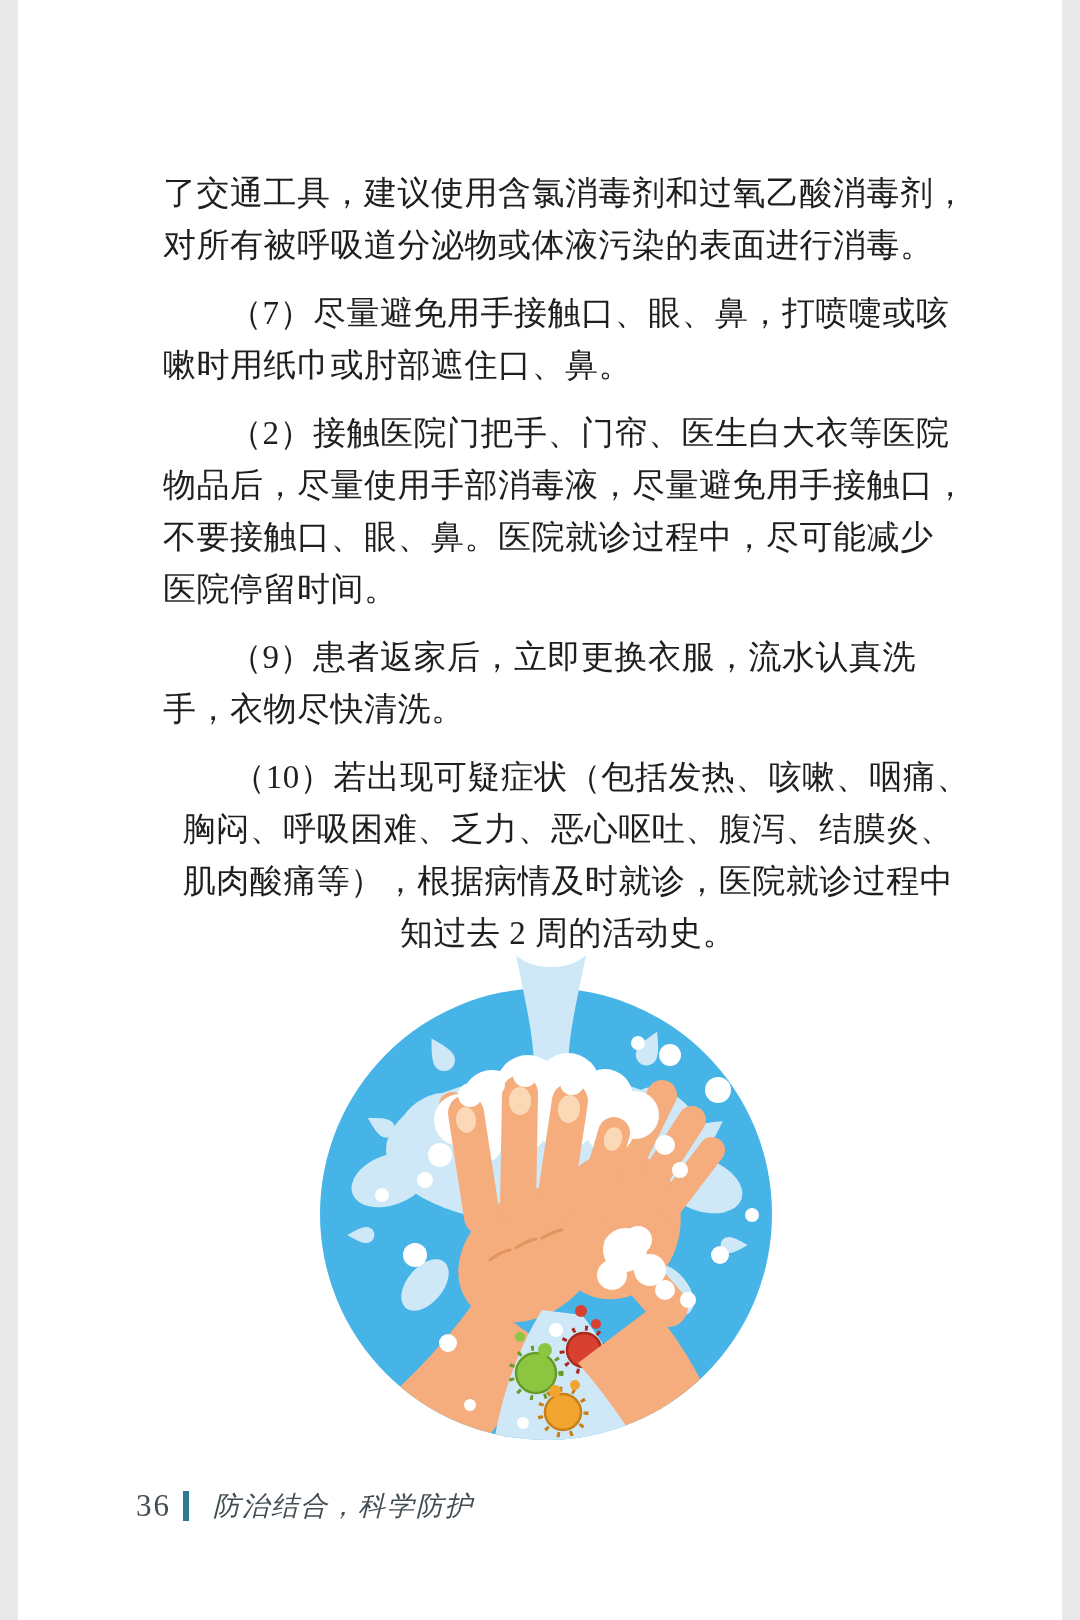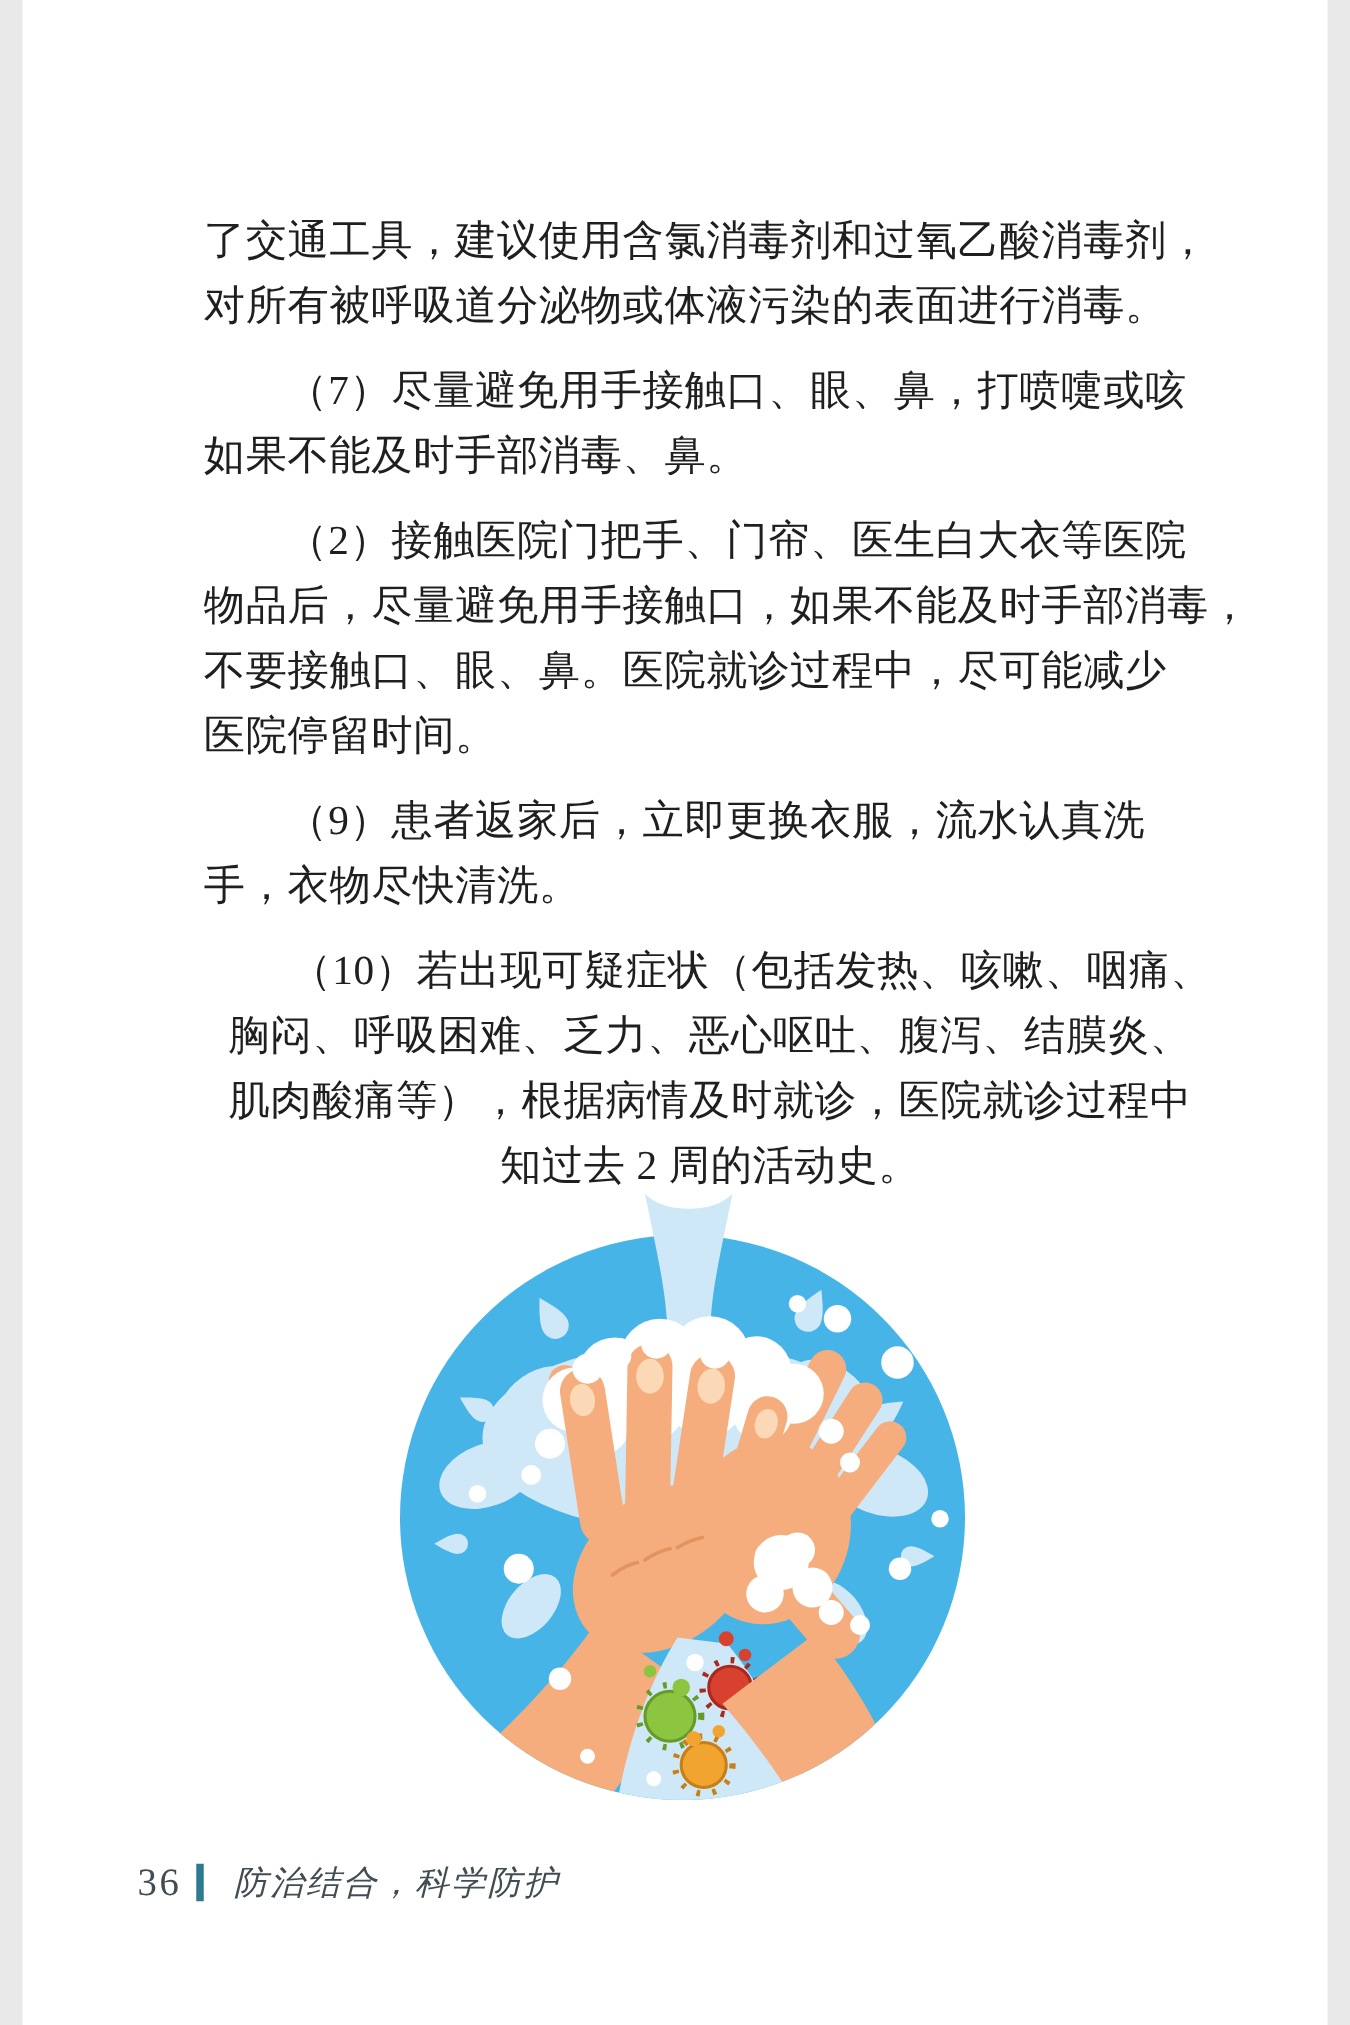--- a/index.html
+++ b/index.html
@@ -33,21 +33,21 @@
   .c-circle{fill:var(--circle-blue);}
   .c-splash{fill:var(--splash-light);}
   .c-foam{fill:var(--foam-white);}
   .c-skin{fill:var(--skin);}
   .l-skin{stroke:var(--skin);stroke-linecap:round;}
   .c-nail{fill:var(--nail);}
   .crease{stroke:var(--skin-shade);stroke-width:3;fill:none;stroke-linecap:round;}
 
   .footer{
     position:absolute;
-    left:92px;top:1488px;
+    left:118px;top:1488px;
     display:flex;
     align-items:center;
   }
   .footer .num{
     font-family:"Liberation Serif", serif;
     font-size:31px;
     color:var(--footer-text,#424d53);
     letter-spacing:2px;
   }
   .footer .bar{
@@ -68,25 +68,25 @@
 
 <div class="page">
 
   <main class="text-block">
       <div class="para">
         <div class="line">了交通工具，建议使用含氯消毒剂和过氧乙酸消毒剂，</div>
         <div class="line">对所有被呼吸道分泌物或体液污染的表面进行消毒。</div>
       </div>
       <div class="para">
         <div class="line indent">（7）尽量避免用手接触口、眼、鼻，打喷嚏或咳</div>
-        <div class="line">如果不能及时手部消毒、鼻。</div>
+        <div class="line">嗽时用纸巾或肘部遮住口、鼻。</div>
       </div>
       <div class="para">
         <div class="line indent">（2）接触医院门把手、门帘、医生白大衣等医院</div>
-        <div class="line">物品后，尽量避免用手接触口，如果不能及时手部消毒，</div>
+        <div class="line">物品后，尽量使用手部消毒液，尽量避免用手接触口，</div>
         <div class="line">不要接触口、眼、鼻。医院就诊过程中，尽可能减少</div>
         <div class="line">医院停留时间。</div>
       </div>
       <div class="para">
         <div class="line indent">（9）患者返家后，立即更换衣服，流水认真洗</div>
         <div class="line">手，衣物尽快清洗。</div>
       </div>
       <div class="para">
         <div class="line indent">（10）若出现可疑症状（包括发热、咳嗽、咽痛、</div>
         <div class="line">胸闷、呼吸困难、乏力、恶心呕吐、腹泻、结膜炎、</div>

